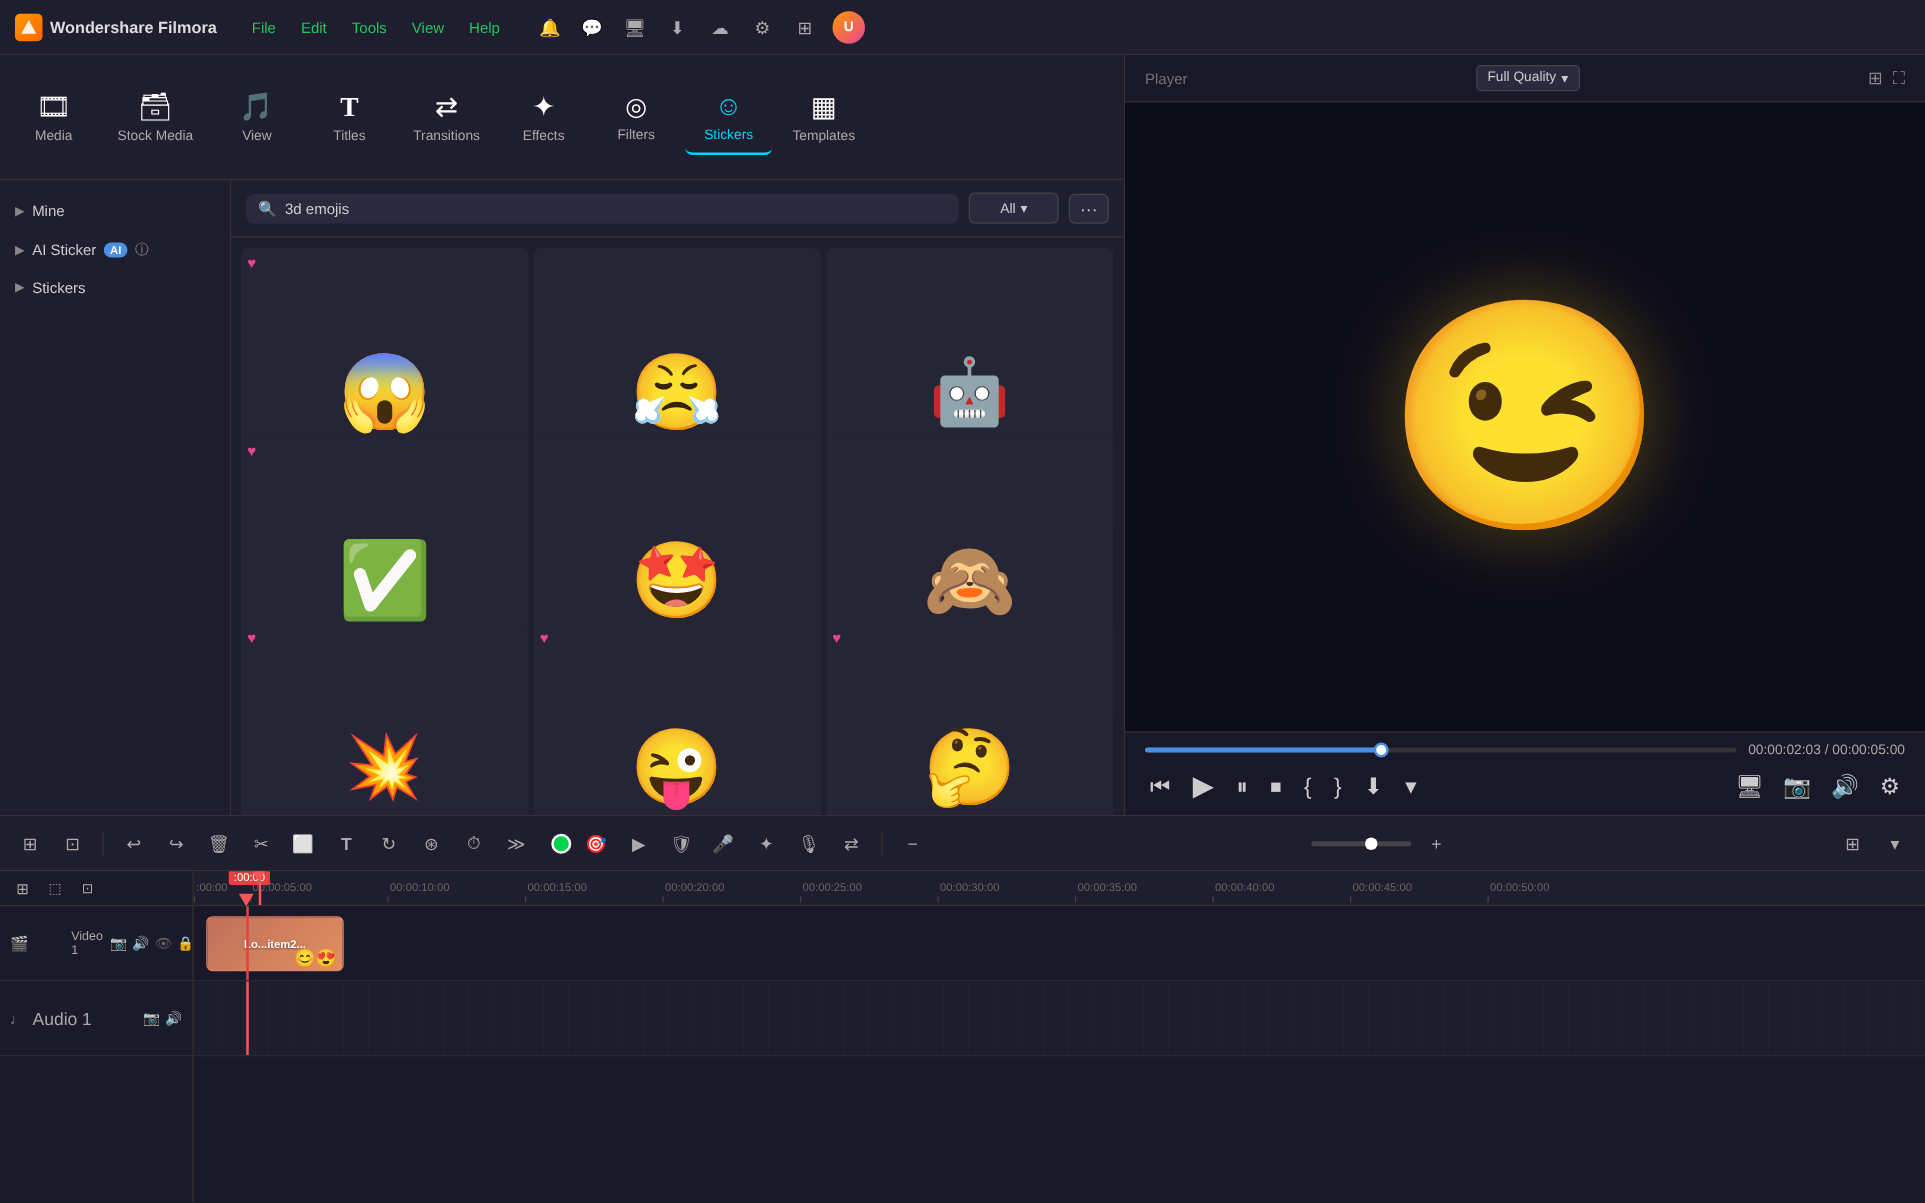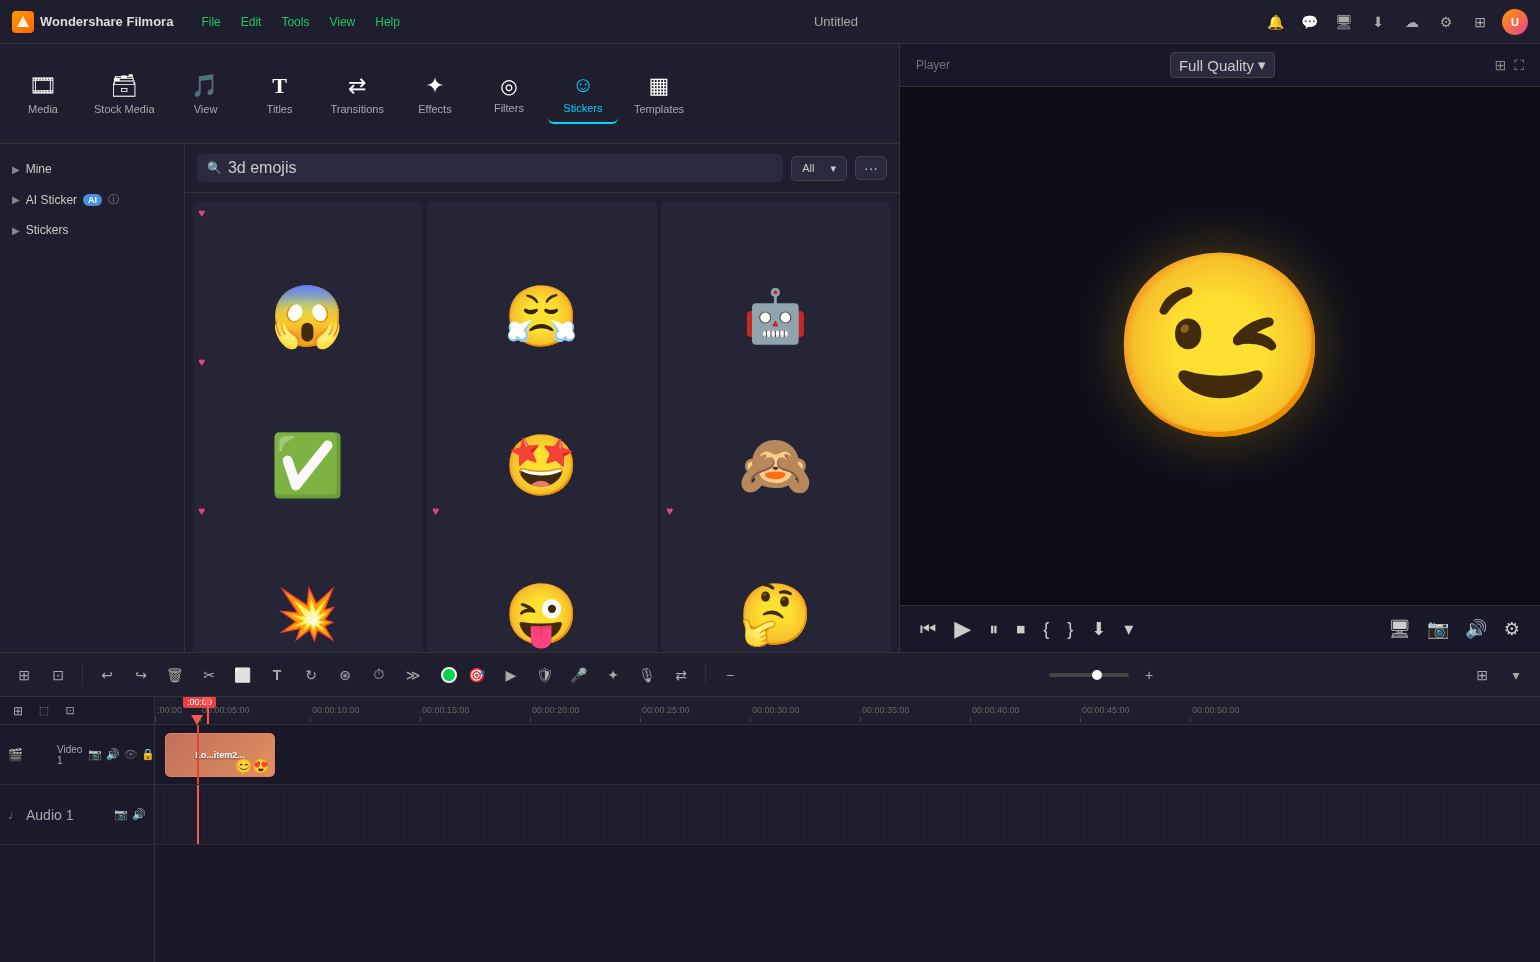--- a/index.html
+++ b/index.html
@@ -169,34 +169,34 @@
       background: #2a2a3e;
       border-radius: 6px;
       padding: 5px 10px;
       gap: 6px;
     }
     .search-input-wrapper input {
       background: transparent;
       border: none;
       outline: none;
       color: #ccc;
-      font-size: 16px;
+      font-size: 12px;
       flex: 1;
     }
     .search-input-wrapper .search-icon { color: #888; font-size: 12px; }
     .filter-btn {
       display: flex;
       align-items: center;
-      gap: 16px;
+      gap: 4px;
       background: #2a2a3e;
       border: 1px solid #444;
       border-radius: 5px;
       color: #ccc;
       font-size: 11px;
-      padding: 5px 10px;
+      padding: 5px 24px;
       cursor: pointer;
     }
     .more-btn {
       background: #2a2a3e;
       border: 1px solid #444;
       border-radius: 5px;
       color: #ccc;
       font-size: 14px;
       padding: 3px 8px;
       cursor: pointer;
@@ -275,27 +275,27 @@
     .player-header {
       display: flex;
       align-items: center;
       justify-content: space-between;
       padding: 8px 16px;
       border-bottom: 1px solid #333;
     }
     .player-label { font-size: 12px; color: #737373; }
     .quality-select {
       display: flex;
-      align-items: flex-end;
+      align-items: flex-start;
       gap: 4px;
       background: #2a2a3e;
       border: 1px solid #444;
       border-radius: 4px;
       padding: 3px 8px;
-      font-size: 15px;
+      font-size: 11px;
       color: #ccc;
       cursor: pointer;
     }
     .player-view-icons { display: flex; gap: 8px; }
     .player-view-icon { font-size: 14px; color: #888; cursor: pointer; }
 
     .player-viewport {
       flex: 1;
       background: #0d0d1a;
       display: flex;
@@ -563,21 +563,20 @@
     </div>
     <span class="app-name">Wondershare Filmora</span>
   </div>
   <div class="menu-items">
     <span class="menu-item">File</span>
     <span class="menu-item">Edit</span>
     <span class="menu-item">Tools</span>
     <span class="menu-item">View</span>
     <span class="menu-item">Help</span>
   </div>
-  <div class="title-center">Untitled</div>
   <div class="top-icons">
     <div class="top-icon">🔔</div>
     <div class="top-icon">💬</div>
     <div class="top-icon">🖥</div>
     <div class="top-icon">⬇</div>
     <div class="top-icon">☁</div>
     <div class="top-icon">⚙</div>
     <div class="top-icon">⊞</div>
     <div class="avatar">U</div>
   </div>
@@ -725,20 +724,31 @@
         <span class="player-view-icon">⊞</span>
         <span class="player-view-icon">⛶</span>
       </div>
     </div>
 
     <div class="player-viewport">
       <span class="preview-emoji">😉</span>
     </div>
 
     <div class="player-controls">
+      <div class="progress-bar-wrapper">
+        <div class="progress-bar">
+          <div class="progress-fill"></div>
+          <div class="progress-thumb"></div>
+        </div>
+        <span class="time-display">
+          <span>00:00:02:03</span>
+          <span> / </span>
+          <span>00:00:05:00</span>
+        </span>
+      </div>
       <div class="controls-row">
         <div class="ctrl-left">
           <span class="ctrl-btn">⏮</span>
         </div>
         <span class="ctrl-btn primary">▶</span>
         <span class="ctrl-btn">⏸</span>
         <span class="ctrl-btn">⏹</span>
         <span class="ctrl-btn">{</span>
         <span class="ctrl-btn">}</span>
         <span class="ctrl-btn">⬇</span>

